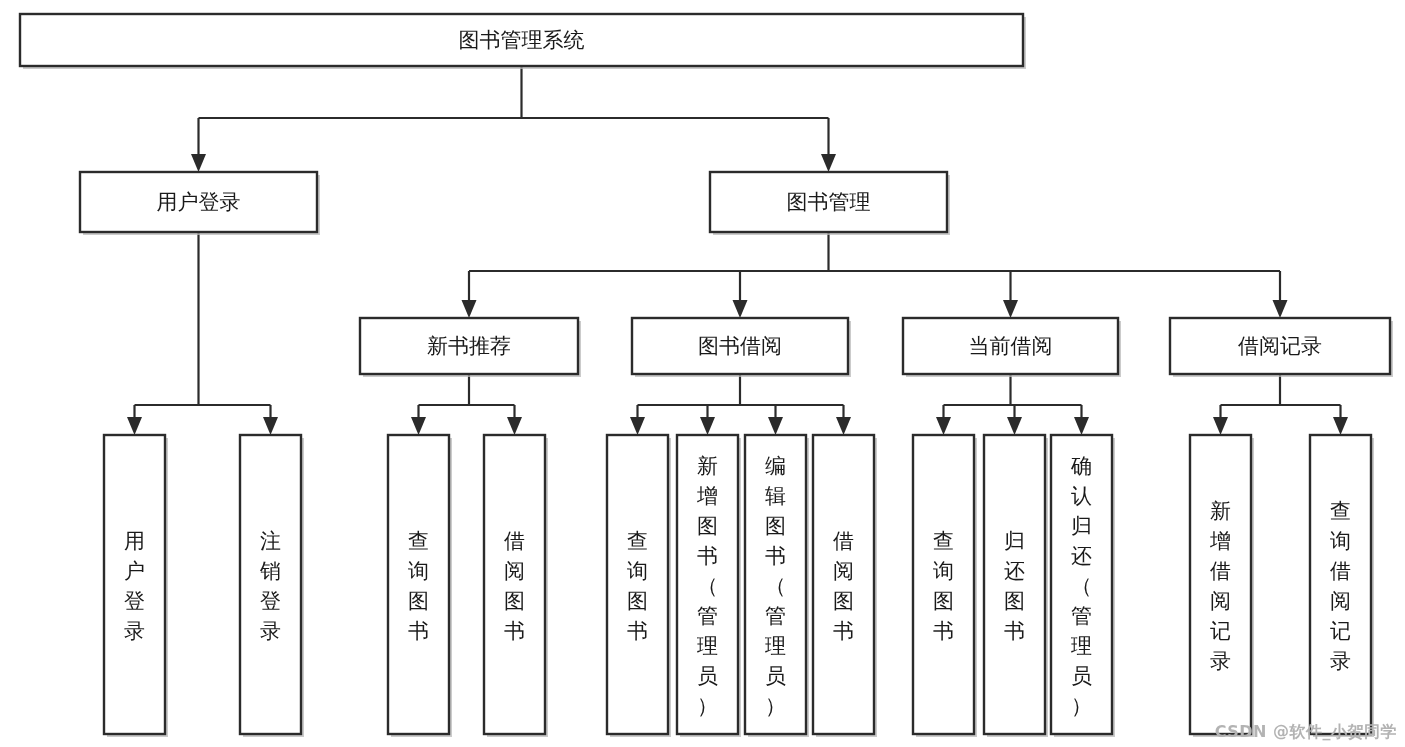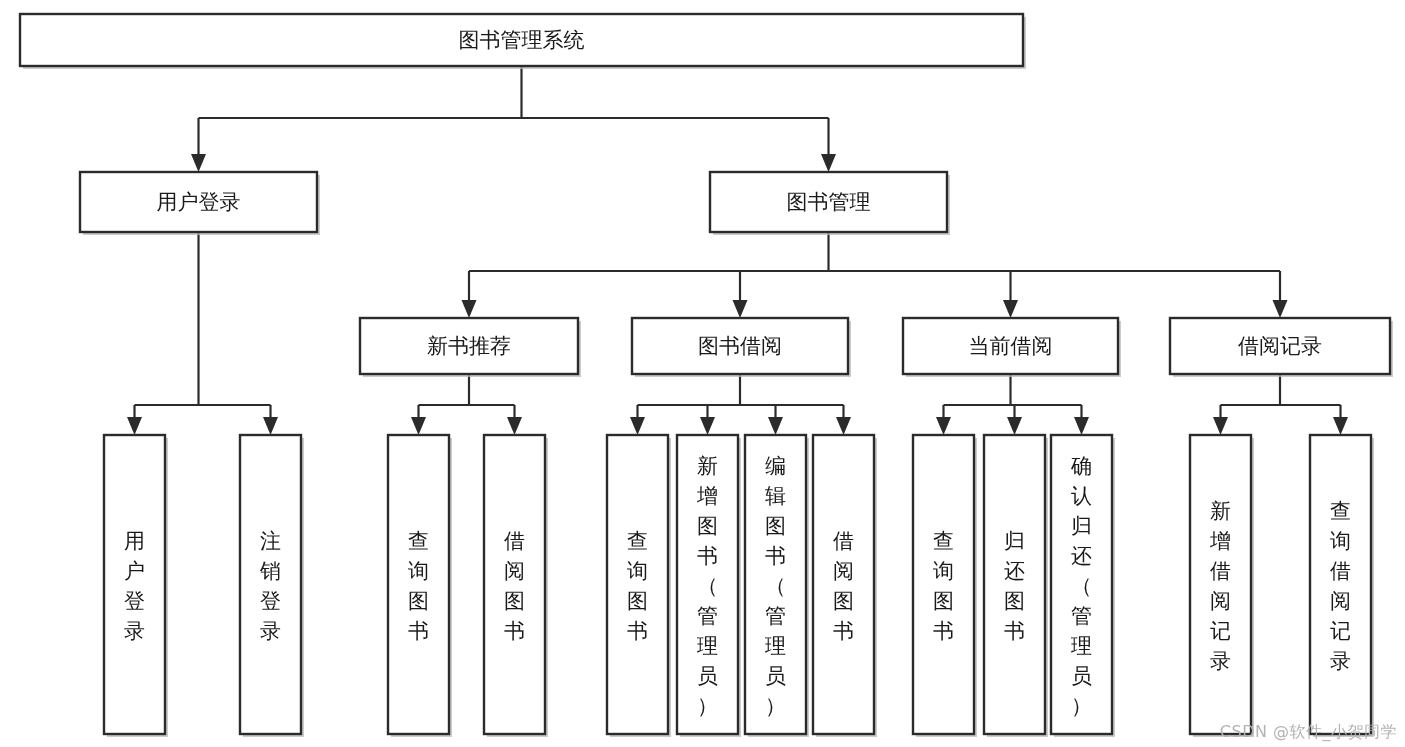--- a/index.html
+++ b/index.html
@@ -64,20 +64,21 @@
   .watermark-text {
     position: absolute;
     right: 8px;
     bottom: 4px;
     font-family: "DejaVu Sans", "Liberation Sans", sans-serif;
     font-size: 16px;
     color: #b3b3b3;
     white-space: nowrap;
     letter-spacing: 0.5px;
     pointer-events: none;
+    font-weight: bold;
   }
 </style>
 </head>
 <body>
 
 <div id="diagram-root">
   <svg class="diagram-canvas" viewBox="0 0 1405 747">
     <g id="edge-layer">
         <g>
           <line class="connector" x1="521.5" y1="66" x2="521.5" y2="118"></line>

